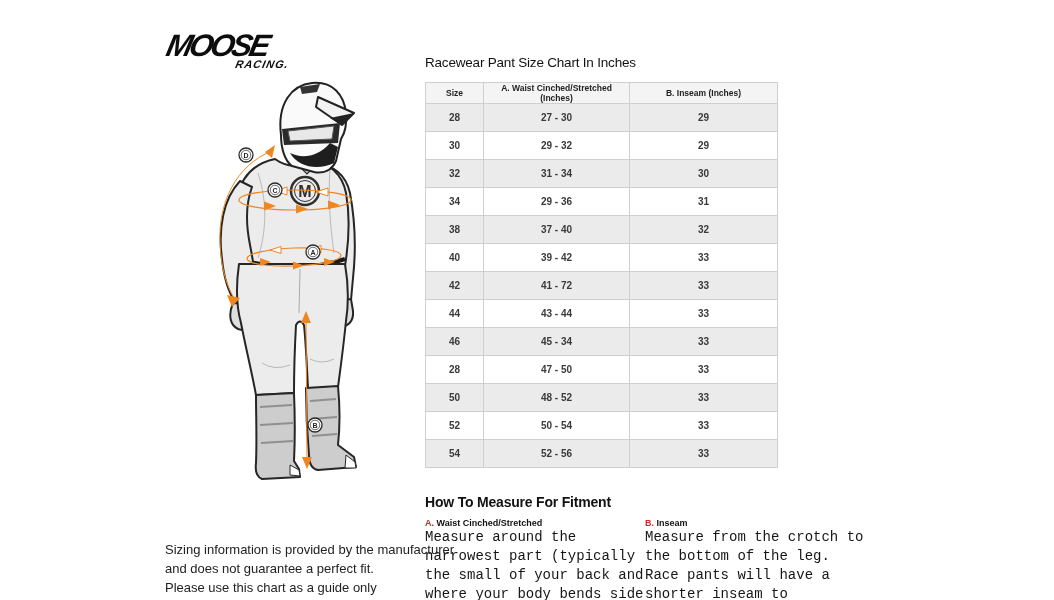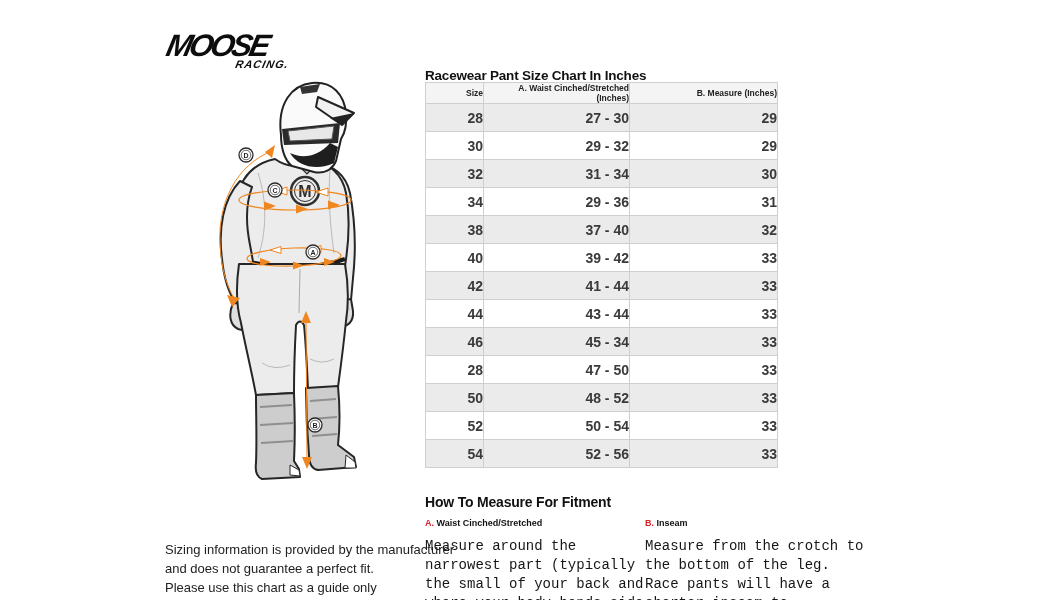--- a/index.html
+++ b/index.html
@@ -9,33 +9,33 @@
   }
   
   .logo { position:absolute; left:166px; top:30px; width:130px; transform:skewX(-12deg); }
   .logo-top { font-size:31px; font-weight:900; font-style:italic; letter-spacing:-3px; color:#0d0d0d; line-height:1; }
   .logo-bottom { font-size:11px; font-weight:900; font-style:italic; letter-spacing:1px; color:#0d0d0d; text-align:right; margin-top:-3px; padding-right:4px; }
   
   .figure { position:absolute; left:178px; top:73px; }
   .marker-letter { font-family:"Liberation Sans",sans-serif; font-size:7px; font-weight:700; fill:#222; text-anchor:middle; }
   .chest-m { font-family:"Liberation Sans",sans-serif; font-size:16px; font-weight:900; fill:#2f2f2f; text-anchor:middle; }
   
-  .chart-title { position:absolute; left:425px; top:68px; margin:0; font-size:13.5px; font-weight:700; color:#111; letter-spacing:-0.2px; }
+  .chart-title { position:absolute; left:425px; top:55px; margin:0; font-size:13.5px; font-weight:400; color:#111; letter-spacing:-0.2px; }
   .size-table { position:absolute; left:425px; top:82px; width:352px; border-collapse:collapse; table-layout:fixed; }
-  .size-table th, .size-table td { border:1px solid #cfcfcf; text-align:right; padding:0; }
+  .size-table th, .size-table td { border:1px solid #cfcfcf; text-align:center; padding:0; }
   .size-table th { height:20px; font-size:8.5px; font-weight:700; color:#222; background:#f4f4f4; }
-  .size-table td { height:27px; font-size:14px; font-weight:700; color:#3a3a3a; }
+  .size-table td { height:27px; font-size:10px; font-weight:700; color:#3a3a3a; }
   .size-table tbody tr:nth-child(odd) { background:#ebebeb; }
   .size-table tbody tr:nth-child(even) { background:#ffffff; }
   
   .measure-heading { position:absolute; left:425px; top:494px; margin:0; font-size:14px; font-weight:700; color:#111; letter-spacing:-0.2px; }
   .measure-col { position:absolute; top:518px; width:222px; }
   .measure-col.col-a { left:425px; }
   .measure-col.col-b { left:645px; }
-  .measure-title { font-size:9px; font-weight:700; color:#111; margin-bottom:9px; }
+  .measure-title { font-size:9px; font-weight:700; color:#111; margin-bottom:0; }
   .measure-title .prefix { color:#d9232a; }
   .measure-body { font-size:14px; line-height:1.35; color:#161616;font-family:Liberation Mono, monospace; }
   
   .disclaimer { position:absolute; left:165px; top:541px; width:312px; font-size:13px; line-height:1.45; color:#222; white-space:pre-line; }
 </style>
 </head>
 <body>
 
 <div class="page">
 
@@ -150,21 +150,21 @@
   <table class="size-table">
     <colgroup>
         <col style="width:58px">
         <col style="width:146px">
         <col style="width:148px">
       </colgroup>
     <thead>
       <tr>
           <th>Size</th>
           <th>A. Waist Cinched/Stretched (Inches)</th>
-          <th>B. Measure (Inches)</th>
+          <th>B. Inseam (Inches)</th>
         </tr>
     </thead>
     <tbody>
         <tr>
           <td>28</td>
           <td>27 - 30</td>
           <td>29</td>
         </tr>
         <tr>
           <td>30</td>
@@ -186,21 +186,21 @@
           <td>37 - 40</td>
           <td>32</td>
         </tr>
         <tr>
           <td>40</td>
           <td>39 - 42</td>
           <td>33</td>
         </tr>
         <tr>
           <td>42</td>
-          <td>41 - 44</td>
+          <td>41 - 72</td>
           <td>33</td>
         </tr>
         <tr>
           <td>44</td>
           <td>43 - 44</td>
           <td>33</td>
         </tr>
         <tr>
           <td>46</td>
           <td>45 - 34</td>

